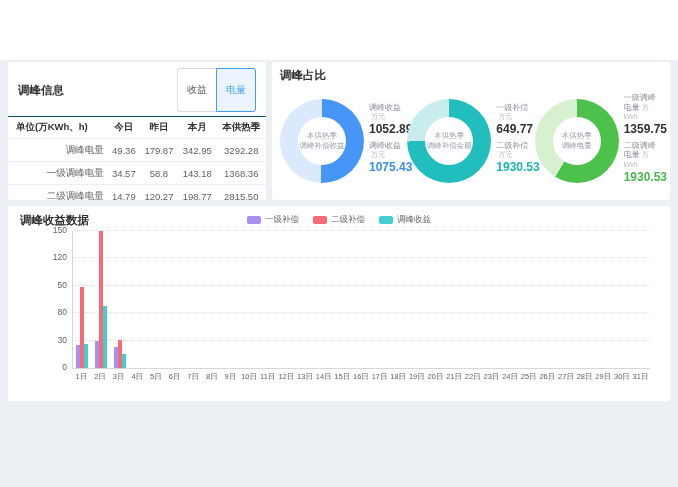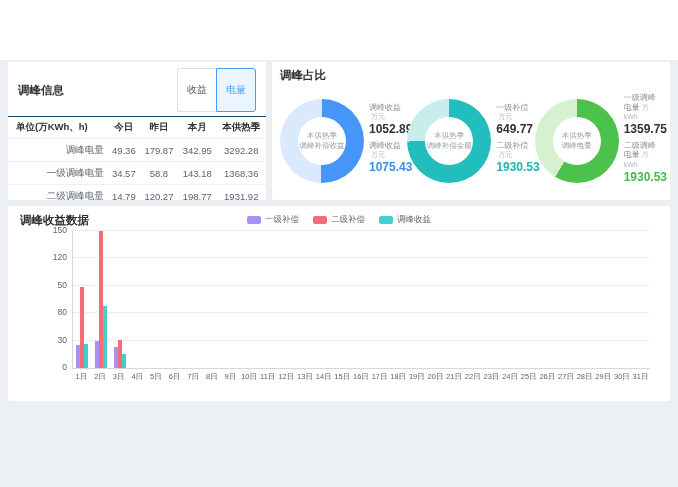--- a/index.html
+++ b/index.html
@@ -94,21 +94,21 @@
             <td>34.57</td>
             <td>58.8</td>
             <td>143.18</td>
             <td>1368.36</td>
           </tr>
           <tr>
             <td class="rowlab">二级调峰电量</td>
             <td>14.79</td>
             <td>120.27</td>
             <td>198.77</td>
-            <td>1931.92</td>
+            <td>2815.50</td>
           </tr>
         </tbody>
       </table>
     </div>
 
     <div class="card ratio-card">
       <div class="card-title">调峰占比</div>
       <div class="donuts">
 
         <div class="donut-block">

